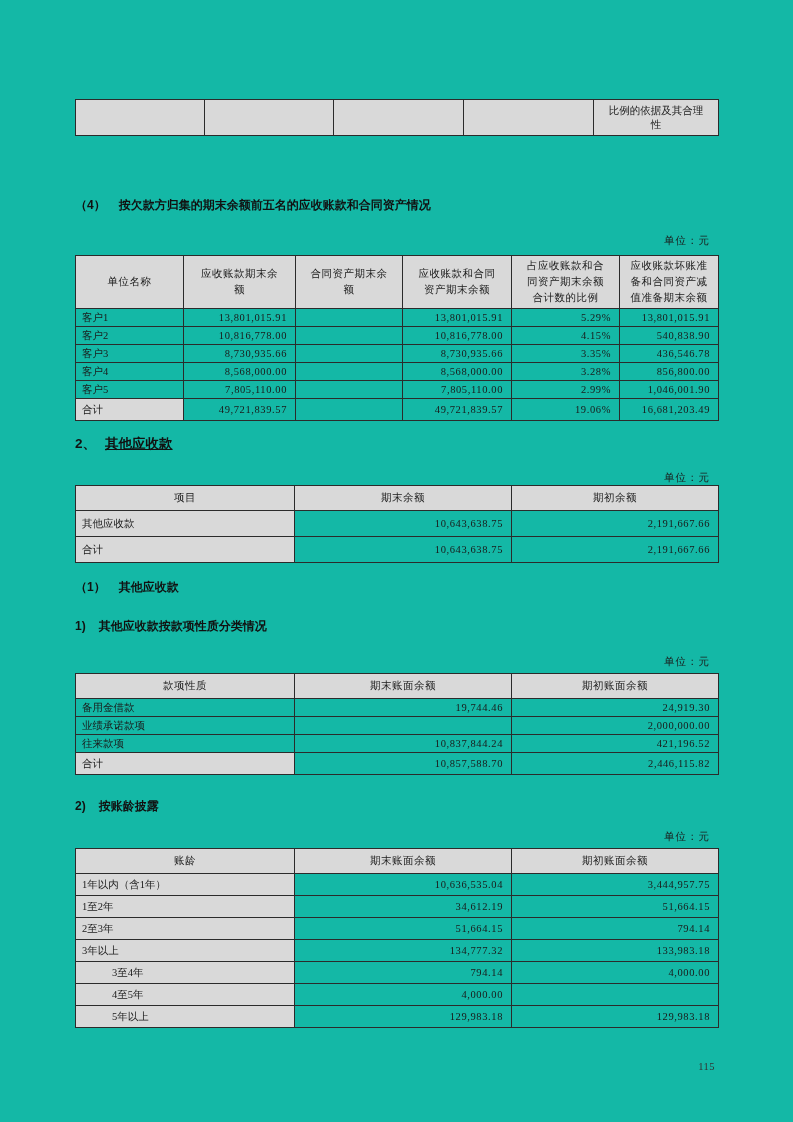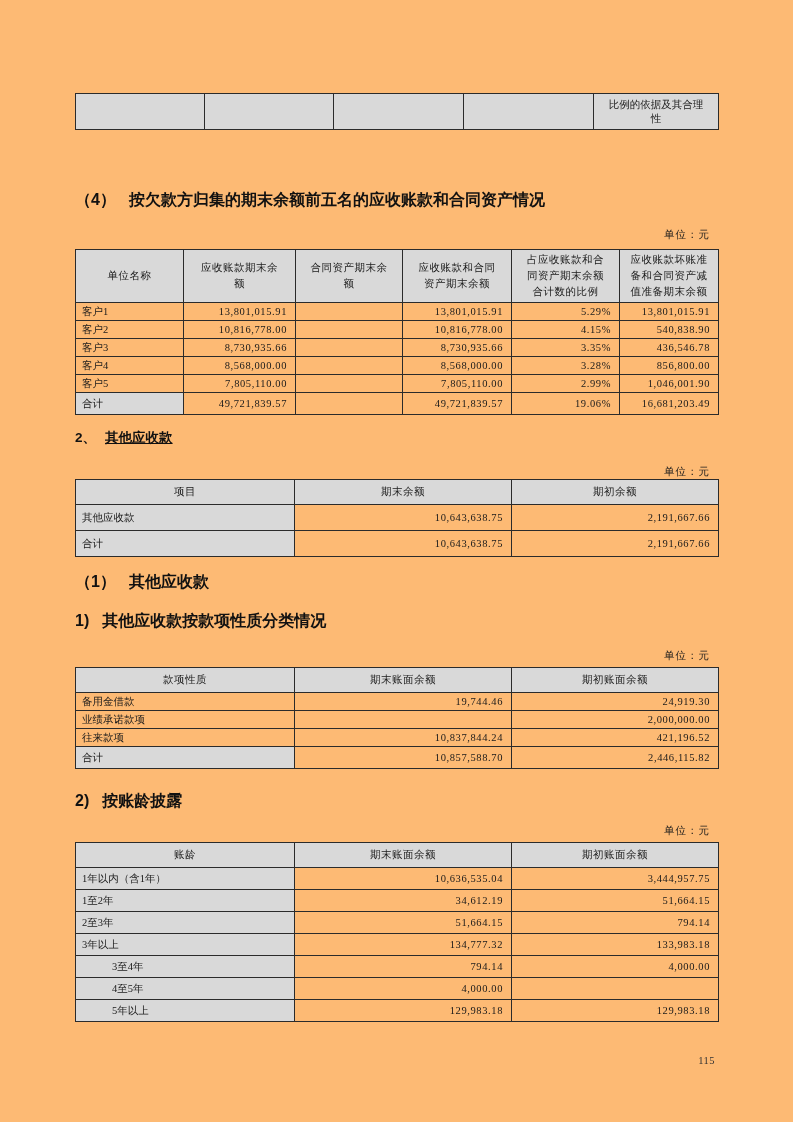--- a/index.html
+++ b/index.html
@@ -1,19 +1,19 @@
 <!DOCTYPE html>
 <html><head>
 <meta charset="utf-8">
 <style>
   html,body{margin:0;padding:0;background:#888;}
   .page{
-    width:793px;height:1122px;background:#fdba74;position:relative;
+    width:793px;height:1122px;background:#14b8a6;position:relative;
     font-family:"Liberation Serif","DejaVu Serif",serif;color:#1a1a1a;
-    overflow:hidden;box-sizing:border-box;padding:0 75px 0 75px;
+    overflow:hidden;box-sizing:border-box;padding:6px 75px 0 75px;
   }
   .content{width:643px;}
   
   table.tbl{border-collapse:collapse;table-layout:fixed;width:643px;}
   table.tbl td,table.tbl th{
     border:1px solid #2b2b2b;font-size:10.5px;color:#1a1a1a;
     vertical-align:middle;overflow:hidden;padding:0;font-weight:normal;
     line-height:14px;
   }
   table.tbl th{
@@ -26,21 +26,21 @@
   .indent{padding-left:36px !important;}
   
   .carryover{margin-top:93px;}
   .carryover td{height:33px;background:#d9d9d9;font-size:10.5px;line-height:15px;}
   .carryover td.lastcell{padding:1px 12px;text-align:center;}
   
   .heading{
     font-family:"Liberation Sans","DejaVu Sans",sans-serif;
     font-weight:bold;color:#111;
   }
-  .h-sub{font-size:16px;line-height:15px;}
+  .h-sub{font-size:12px;line-height:15px;}
   .h-main{font-size:13.5px;line-height:17px;}
   .hnum{display:inline-block;margin-right:13px;}
   .hnum-tight{display:inline-block;margin-right:9px;}
   .unit-line{
     text-align:right;font-size:10.5px;line-height:14px;padding-right:8px;
     letter-spacing:1px;
   }
   
   .t-top5 th{height:48px;}
   .th2{padding:2px 13px !important;}

